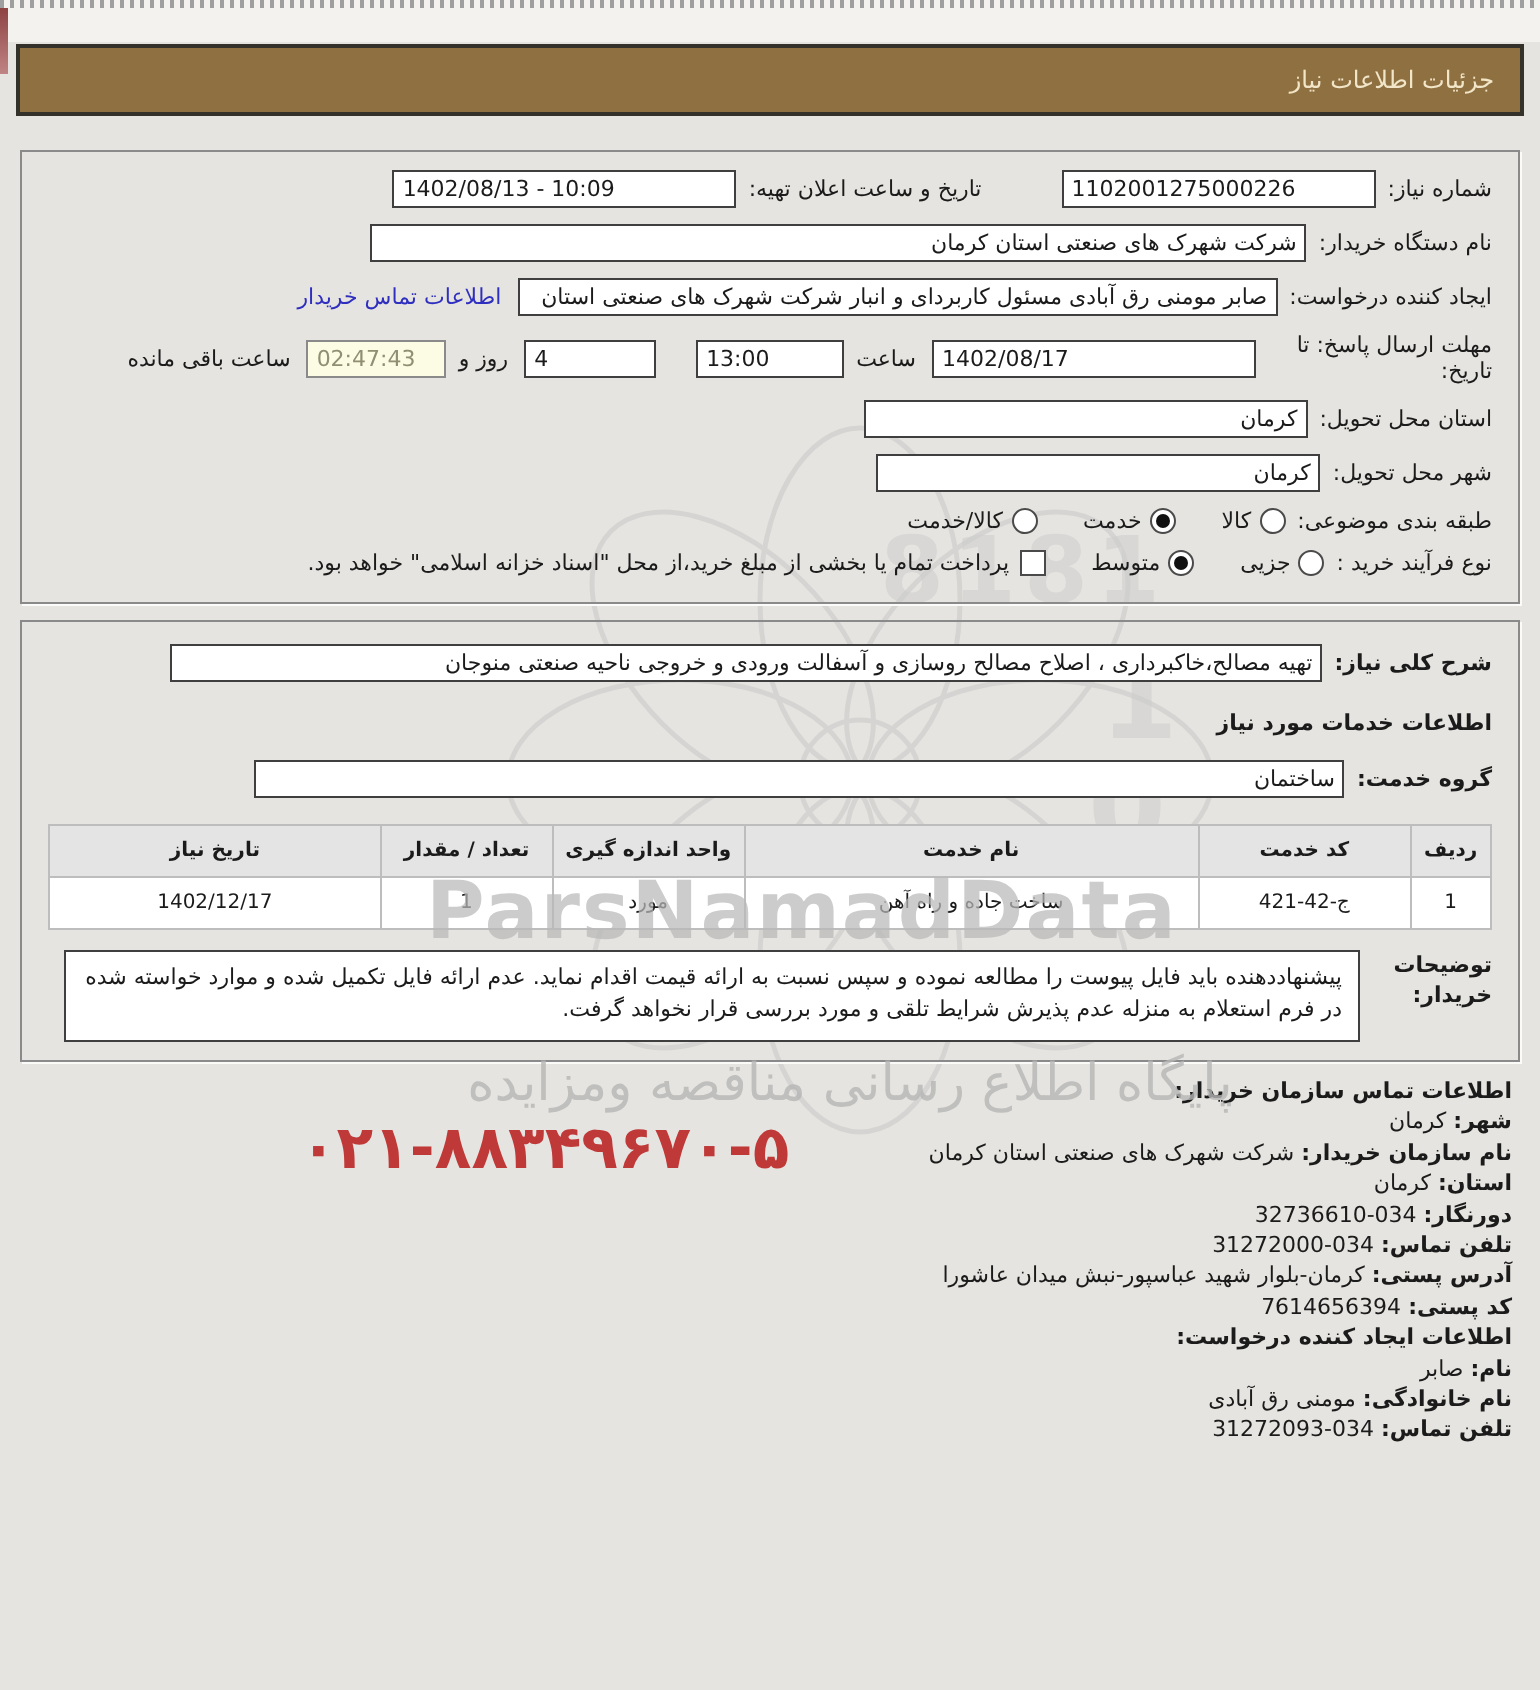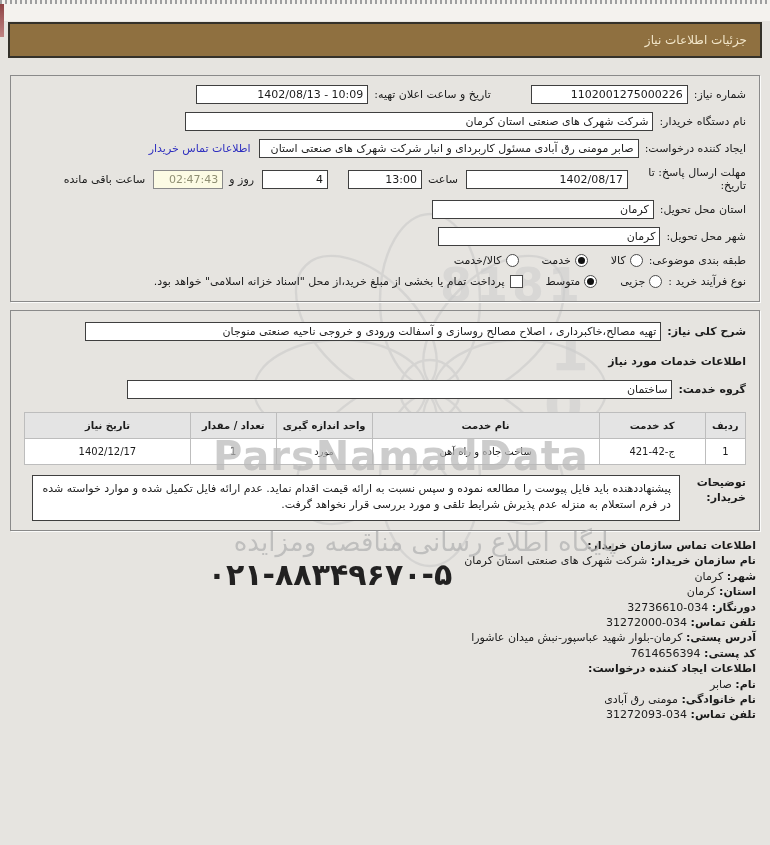--- a/index.html
+++ b/index.html
@@ -20,21 +20,21 @@
   
   .box{position:absolute;left:10px;right:10px;border:1px solid #8a8a8a;z-index:1;
        box-shadow:1px 1px 0 #fbfbfa;}
   .sec1{top:75px;height:227px;padding:9px 13px;}
   .sec2{top:310px;height:221px;padding:7px 13px;}
   .frow{display:flex;align-items:center;white-space:nowrap;margin-bottom:8px;}
   .lbl{margin-left:6px;}
   .blbl{font-weight:bold;margin-left:6px;}
   .inp{display:inline-block;height:19px;line-height:17px;background:#fff;
        border:1px solid #3f3f3f;padding:0 4px;overflow:hidden;}
-  .center{text-align:right;}
+  .center{text-align:left;}
   .ltr{direction:ltr;}
   .w157{width:157px;} .w172{width:172px;} .w468{width:468px;} .w400{width:380px;}
   .w162{width:162px;} .w86{width:74px;} .w66{width:66px;} .w70{width:70px;}
   .w222{width:222px;} .w480{width:576px;} .w545{width:545px;}
   .gap40{margin-right:40px;} .gap20{margin-right:20px;} .gap8{margin-right:8px;}
   .two-line{width:112px;white-space:normal;line-height:13px;}
   .cd{background:#FCFBE4;color:#8F8F73;border:1px solid #8a8a8a;}
   .link{color:#2F2FBF;cursor:pointer;}
   .radio{width:13px;height:13px;border:1px solid #4a4a4a;border-radius:50%;background:#fff;
          display:inline-block;margin-left:4px;position:relative;flex:0 0 auto;}
@@ -64,22 +64,22 @@
   .wm-digits{position:absolute;color:#CDCDCD;opacity:.55;font-weight:bold;
              font-family:"DejaVu Sans",sans-serif;}
   .d-a{top:258px;left:440px;font-size:46px;letter-spacing:4px;}
   .d-b{top:318px;left:550px;font-size:56px;}
   .d-c{top:372px;left:544px;font-size:56px;}
   .wm-over{position:absolute;inset:0;z-index:5;pointer-events:none;}
   .wm-brand{position:absolute;top:433px;left:213px;font-size:40px;font-weight:bold;
             color:#B9B9B9;opacity:.72;direction:ltr;letter-spacing:1px;}
   .wm-site{position:absolute;top:527px;left:120px;right:40px;text-align:center;
            font-size:26px;font-weight:normal;color:#B6B6B6;opacity:.8;}
-  .wm-phone{position:absolute;top:557px;left:150px;right:260px;text-align:center;
-            font-size:30px;font-weight:bold;color:#000000;opacity:.85;direction:ltr;
+  .wm-phone{position:absolute;top:557px;left:150px;right:260px;
+            font-size:30px;font-weight:bold;color:#b91c1c;opacity:.85;direction:ltr;
             letter-spacing:2px;}
 </style>
 </head>
 <body>
 
 <div class="page">
 
   <div class="wm-under">
     <svg class="flower" width="370" height="370" viewBox="0 0 370 370">
       <g fill="none" stroke="#C6C6C6" stroke-width="2.5">
@@ -219,26 +219,26 @@
       <span class="noteslbl">توضیحات خریدار:</span>
       <div class="notesbox">پیشنهاددهنده باید فایل پیوست را مطالعه نموده و سپس نسبت به ارائه قیمت اقدام نماید. عدم ارائه فایل تکمیل شده و موارد خواسته شده در فرم استعلام به منزله عدم پذیرش شرایط تلقی و مورد بررسی قرار نخواهد گرفت.</div>
     </div>
   </div>
 
   <div class="contact">
     <div class="cline">
       <b>اطلاعات تماس سازمان خریدار:</b>
     </div>
     <div class="cline">
+      <b>شهر:</b>
+      <span>کرمان</span>
+    </div>
+    <div class="cline">
       <b>نام سازمان خریدار:</b>
       <span>شرکت شهرک های صنعتی استان کرمان</span>
-    </div>
-    <div class="cline">
-      <b>شهر:</b>
-      <span>کرمان</span>
     </div>
     <div class="cline">
       <b>استان:</b>
       <span>کرمان</span>
     </div>
     <div class="cline">
       <b>دورنگار:</b>
       <span dir="ltr">32736610-034</span>
     </div>
     <div class="cline">

